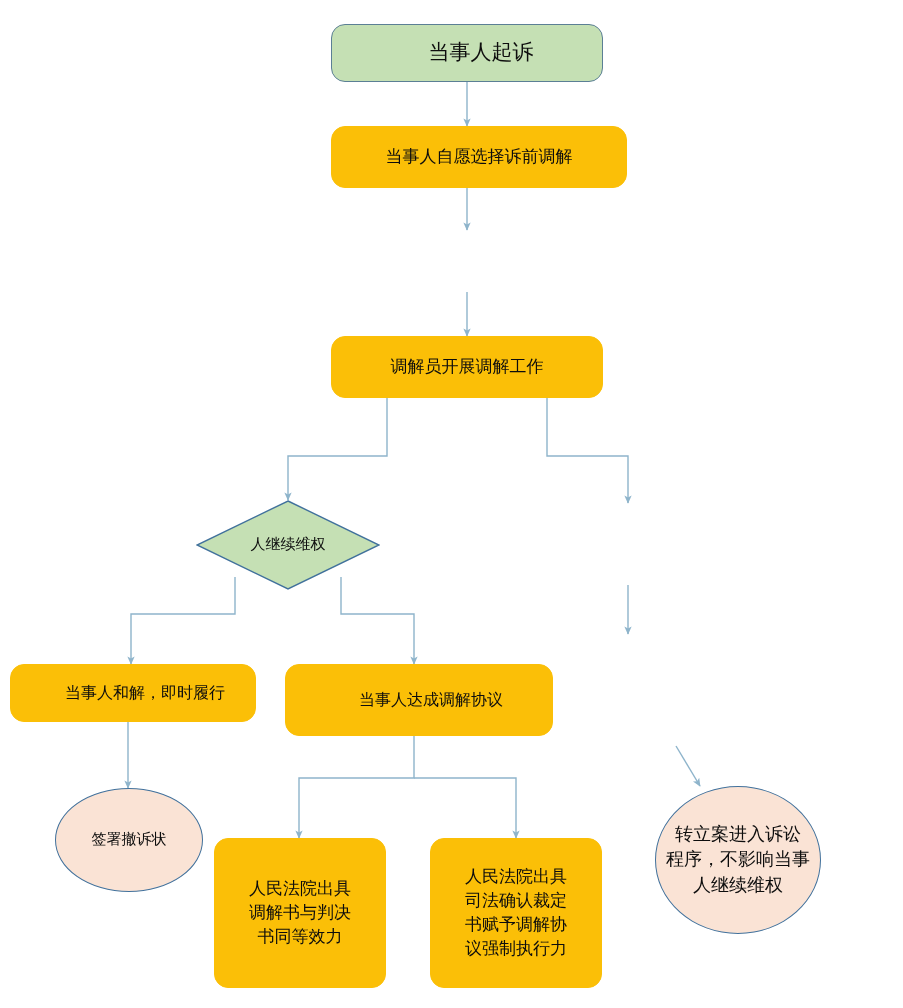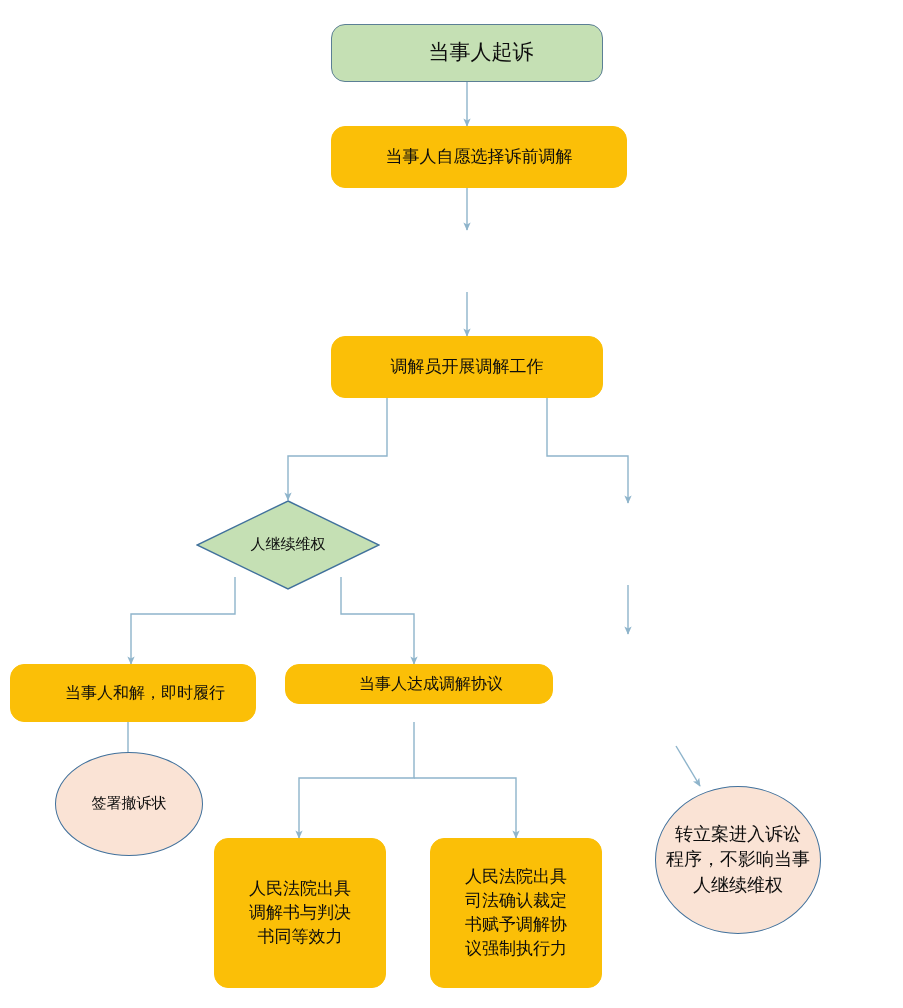--- a/index.html
+++ b/index.html
@@ -131,26 +131,26 @@
       <polygon points="92,1 183,45 92,89 1,45" fill="#C5E0B4" stroke="#41719C" stroke-width="1.4"></polygon>
     </svg>
     <span class="diamond-label">人继续维权</span>
   </div>
 
 
   <div class="node rounded orange fs-16" style="left:10px; top:664px; width:246px; height:58px;">
     <span>当事人和解，即时履行</span>
   </div>
 
-  <div class="node rounded orange fs-16" style="left:285px; top:664px; width:268px; height:40px;">
+  <div class="node rounded orange fs-16" style="left:285px; top:664px; width:268px; height:72px;">
     <span>当事人达成调解协议</span>
   </div>
 
 
-  <div class="node ellipse fs-15" style="left:55px; top:752px; width:148px; height:104px;">
+  <div class="node ellipse fs-15" style="left:55px; top:788px; width:148px; height:104px;">
     <span>签署撤诉状</span>
   </div>
 
   <div class="node rounded orange fs-17" style="left:214px; top:838px; width:172px; height:150px;">
     <span>人民法院出具
 调解书与判决
 书同等效力</span>
   </div>
 
   <div class="node rounded orange fs-17" style="left:430px; top:838px; width:172px; height:150px;">

